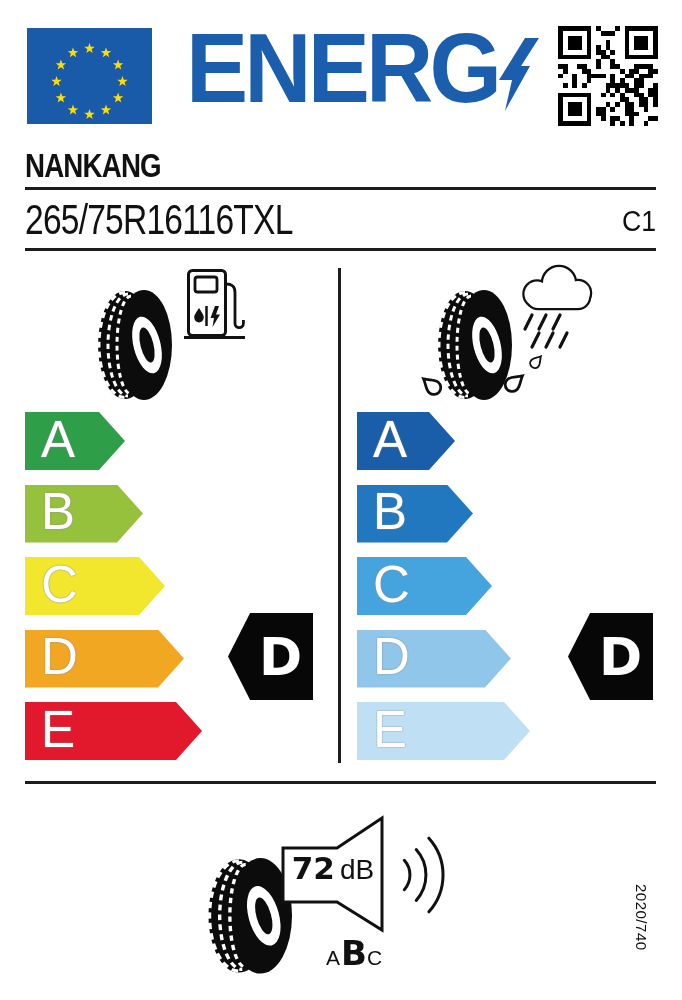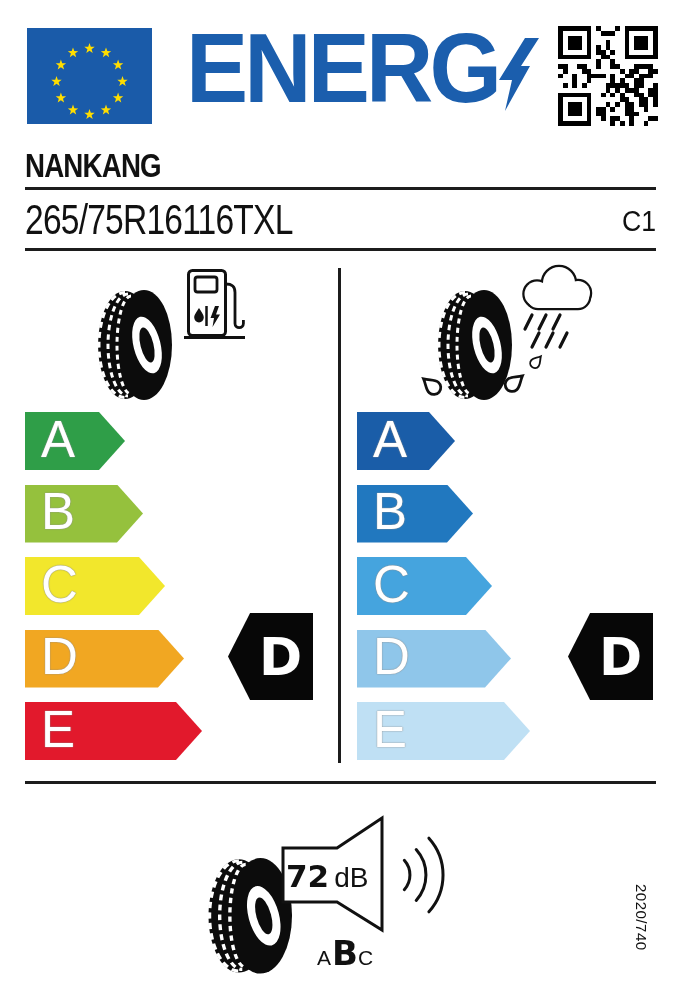--- a/index.html
+++ b/index.html
@@ -46,26 +46,26 @@
     clip-path:polygon(0 50%, 26% 0, 100% 0, 100% 100%, 26% 100%);
     display:flex;align-items:center;justify-content:center;box-sizing:border-box;padding-left:20px;
   }
   #fuel-indicator{left:228px;} #wet-indicator{left:568px;}
   .indicator span{color:#fff;font-size:52px;font-weight:700;font-family:"DejaVu Sans",sans-serif;line-height:1;}
 
   
   #noise-wrap{left:195px;top:812px;width:265px;height:170px;}
   #noise-wrap svg{position:absolute;left:0;top:0;}
   #db-text{
-    position:absolute;left:91px;top:49px;width:79px;height:30px;line-height:30px;
+    position:absolute;left:91px;top:41px;width:94px;height:30px;line-height:30px;
     text-align:center;white-space:nowrap;
   }
   #db-value{font-size:31px;font-weight:700;font-family:"DejaVu Sans",sans-serif;}
   #db-unit{font-size:28px;font-weight:400;margin-left:5px;}
-  #noise-abc{position:absolute;left:122px;top:121px;white-space:nowrap;}
+  #noise-abc{position:absolute;left:131px;top:121px;white-space:nowrap;}
   .noise-class{font-size:21px;letter-spacing:1px;}
   .noise-selected{font-size:34px;font-weight:700;font-family:"DejaVu Sans",sans-serif;letter-spacing:0;}
 
   
   #reg-number{
     left:633px;top:884px;writing-mode:vertical-rl;font-size:15px;letter-spacing:0.5px;color:#111;
   }
 </style>
 </head>
 <body>

